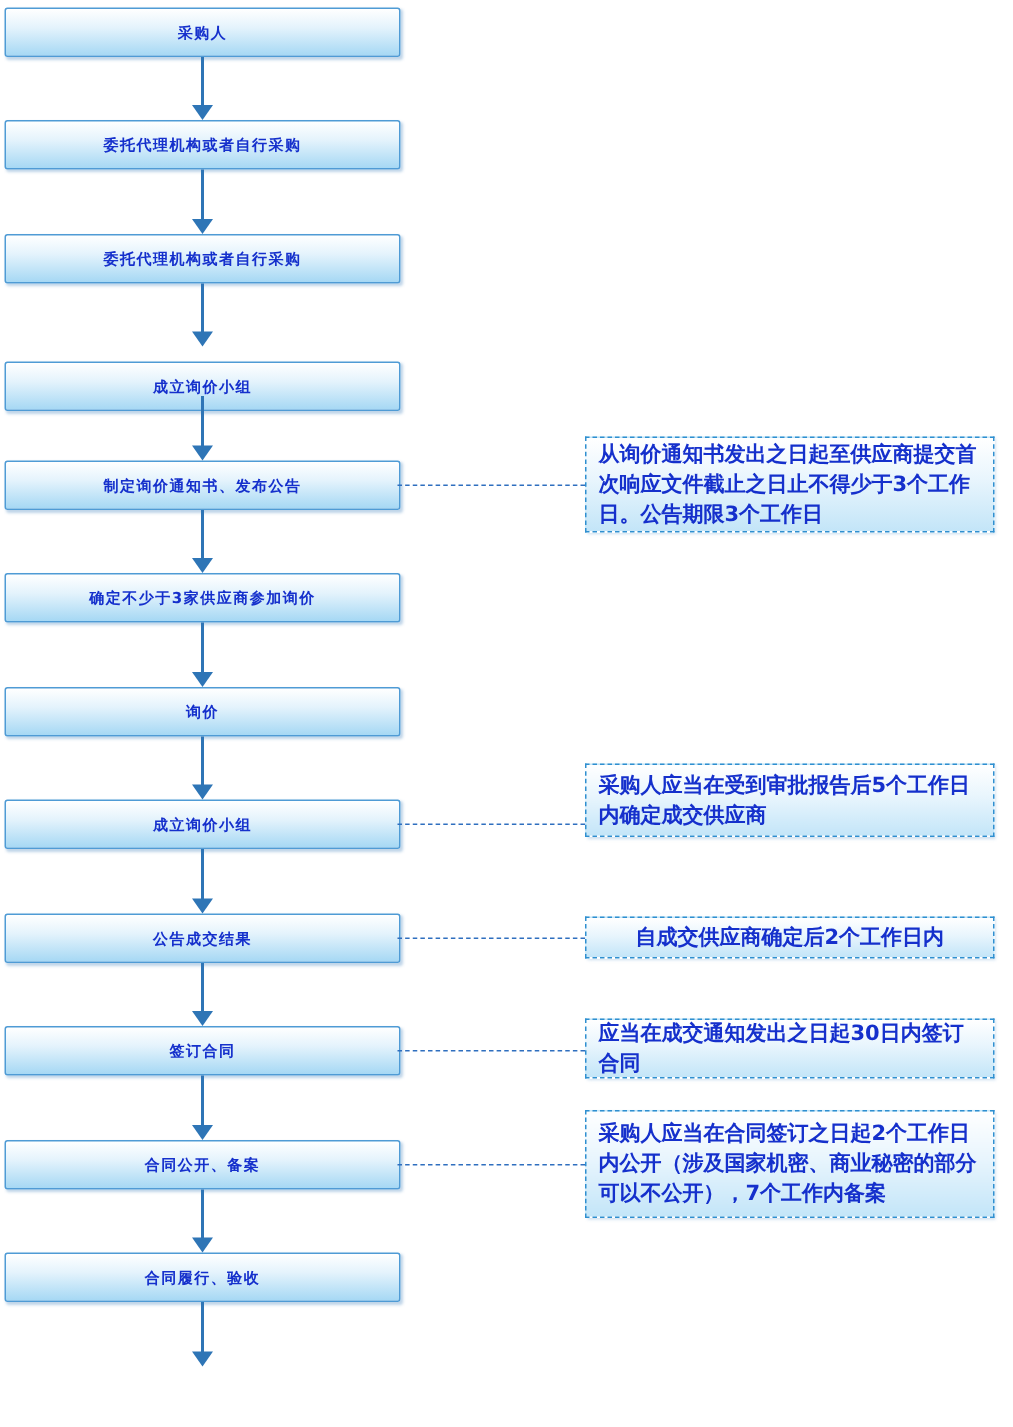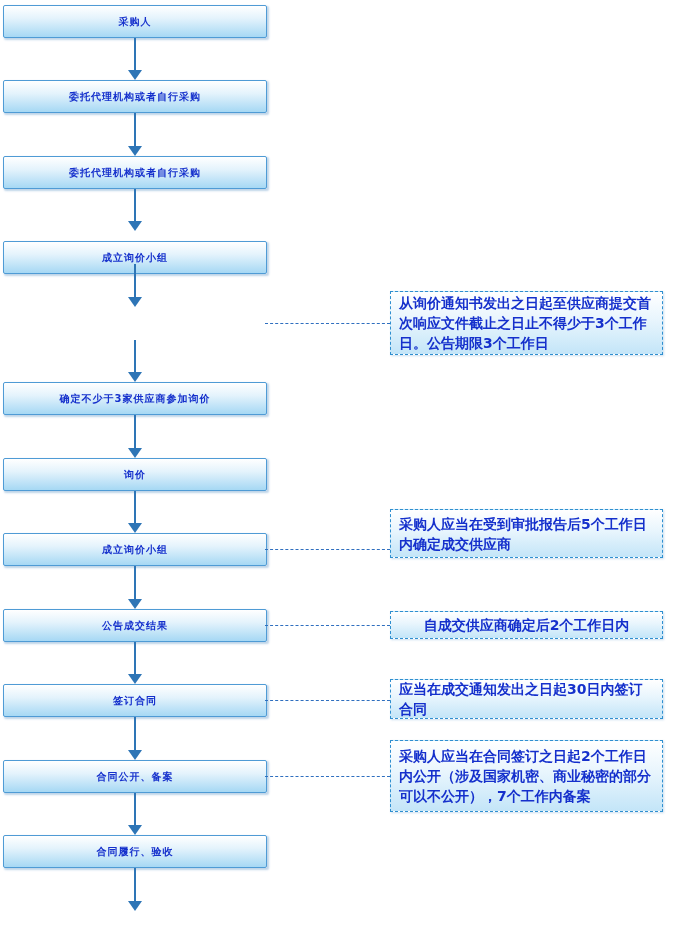--- a/index.html
+++ b/index.html
@@ -37,20 +37,21 @@
 </style>
 </head>
 <body>
 
 <div class="canvas">
 
   <div class="step" style="top:5px">采购人</div>
   <div class="step" style="top:80px">委托代理机构或者自行采购</div>
   <div class="step" style="top:156px">委托代理机构或者自行采购</div>
   <div class="step" style="top:241px">成立询价小组</div>
+  <div class="step" style="top:307px">制定询价通知书、发布公告</div>
   <div class="step" style="top:382px">确定不少于3家供应商参加询价</div>
   <div class="step" style="top:458px">询价</div>
   <div class="step" style="top:533px">成立询价小组</div>
   <div class="step" style="top:609px">公告成交结果</div>
   <div class="step" style="top:684px">签订合同</div>
   <div class="step" style="top:760px">合同公开、备案</div>
   <div class="step" style="top:835px">合同履行、验收</div>
 
   <div class="arrow" style="top:38px;height:42px">
       <div class="shaft"></div>

